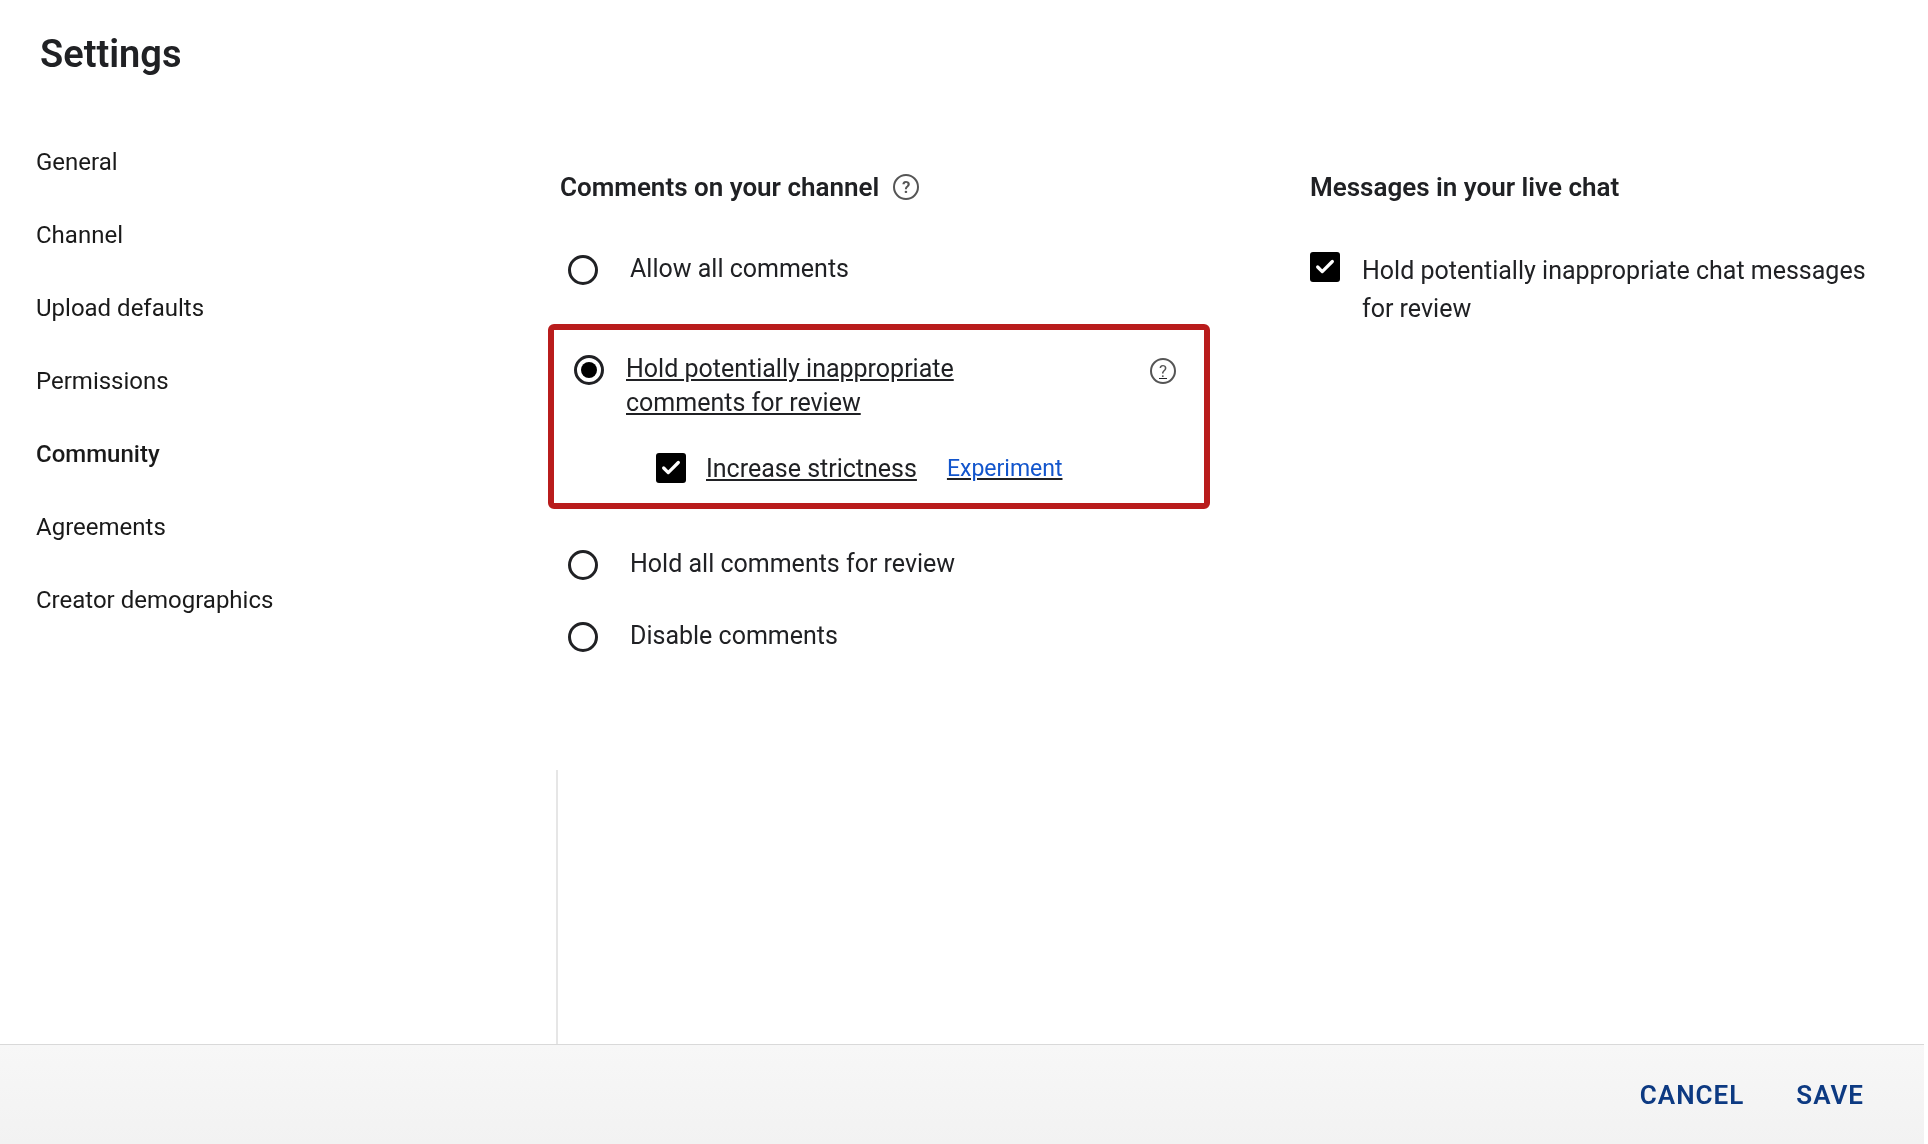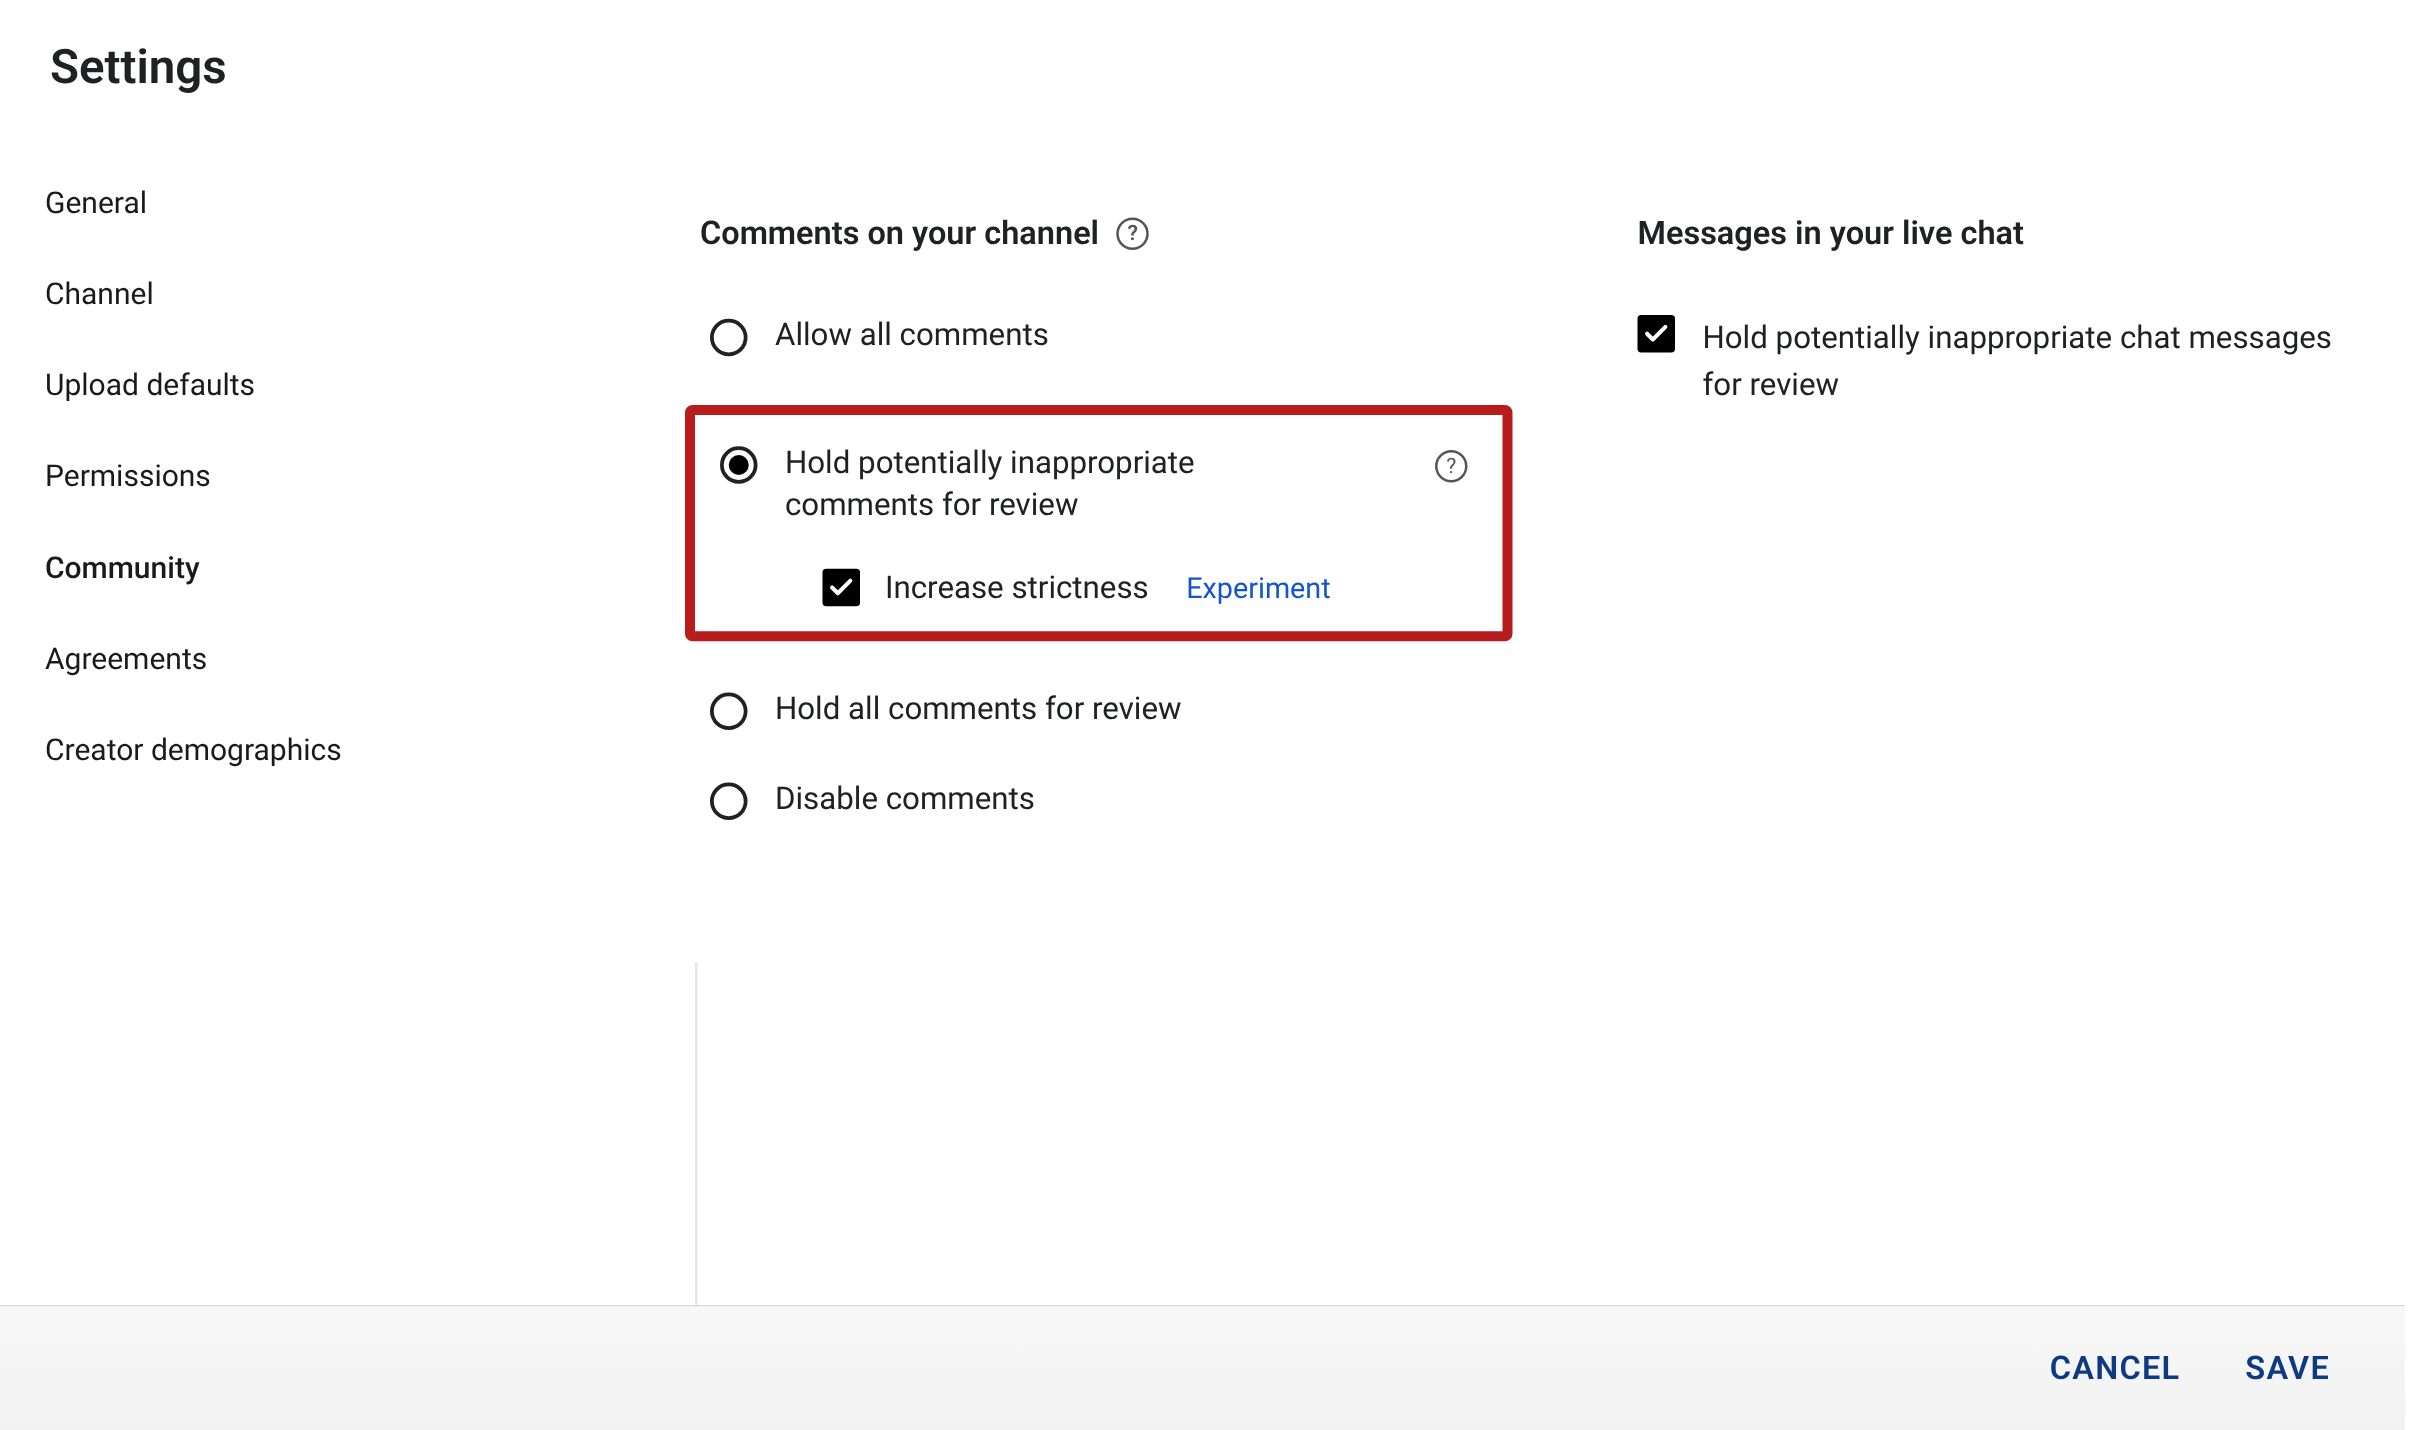--- a/index.html
+++ b/index.html
@@ -96,21 +96,21 @@
   }
   .radio-group {
     display: flex;
     flex-direction: column;
     gap: 38px;
     padding-left: 8px;
   }
   .radio-row {
     display: flex;
     align-items: flex-start;
-    gap: 22px;
+    gap: 32px;
     cursor: pointer;
     position: relative;
   }
   .radio-circle {
     width: 30px;
     height: 30px;
     border: 3px solid #202124;
     border-radius: 50%;
     flex-shrink: 0;
     margin-top: 3px;
@@ -125,25 +125,26 @@
     width: 16px; height: 16px;
     background: #000;
     border-radius: 50%;
   }
   .radio-label {
     font-size: 25px;
     line-height: 1.35;
     max-width: 400px;
   }
   .highlight-box {
-    border: 8px solid #b91c1c;
+    border: 6px solid #b91c1c;
     border-radius: 6px;
     padding: 22px 28px 20px 20px;
     margin-left: -20px;
     background: #fff;
+    text-decoration: underline;
   }
   .highlight-box .radio-row { gap: 22px; }
   .help-icon-inline {
     margin-left: auto;
     align-self: flex-start;
     margin-top: 6px;
   }
   .sub-option {
     display: flex;
     align-items: center;

